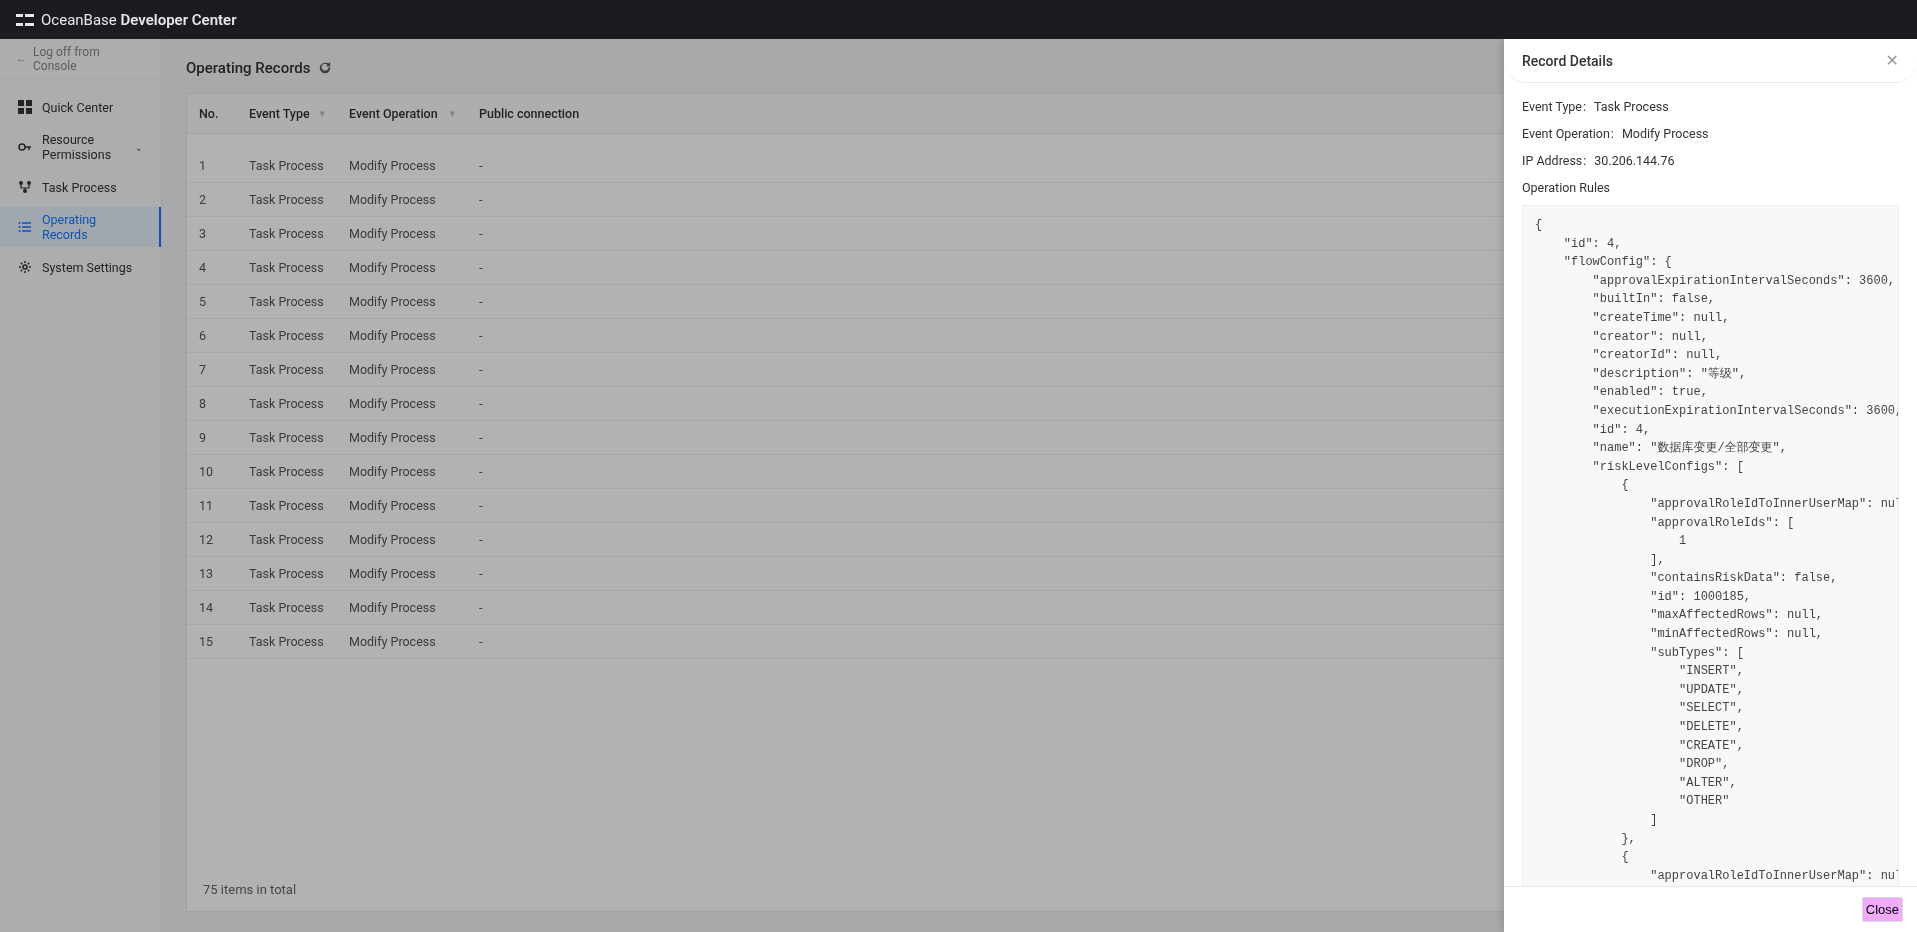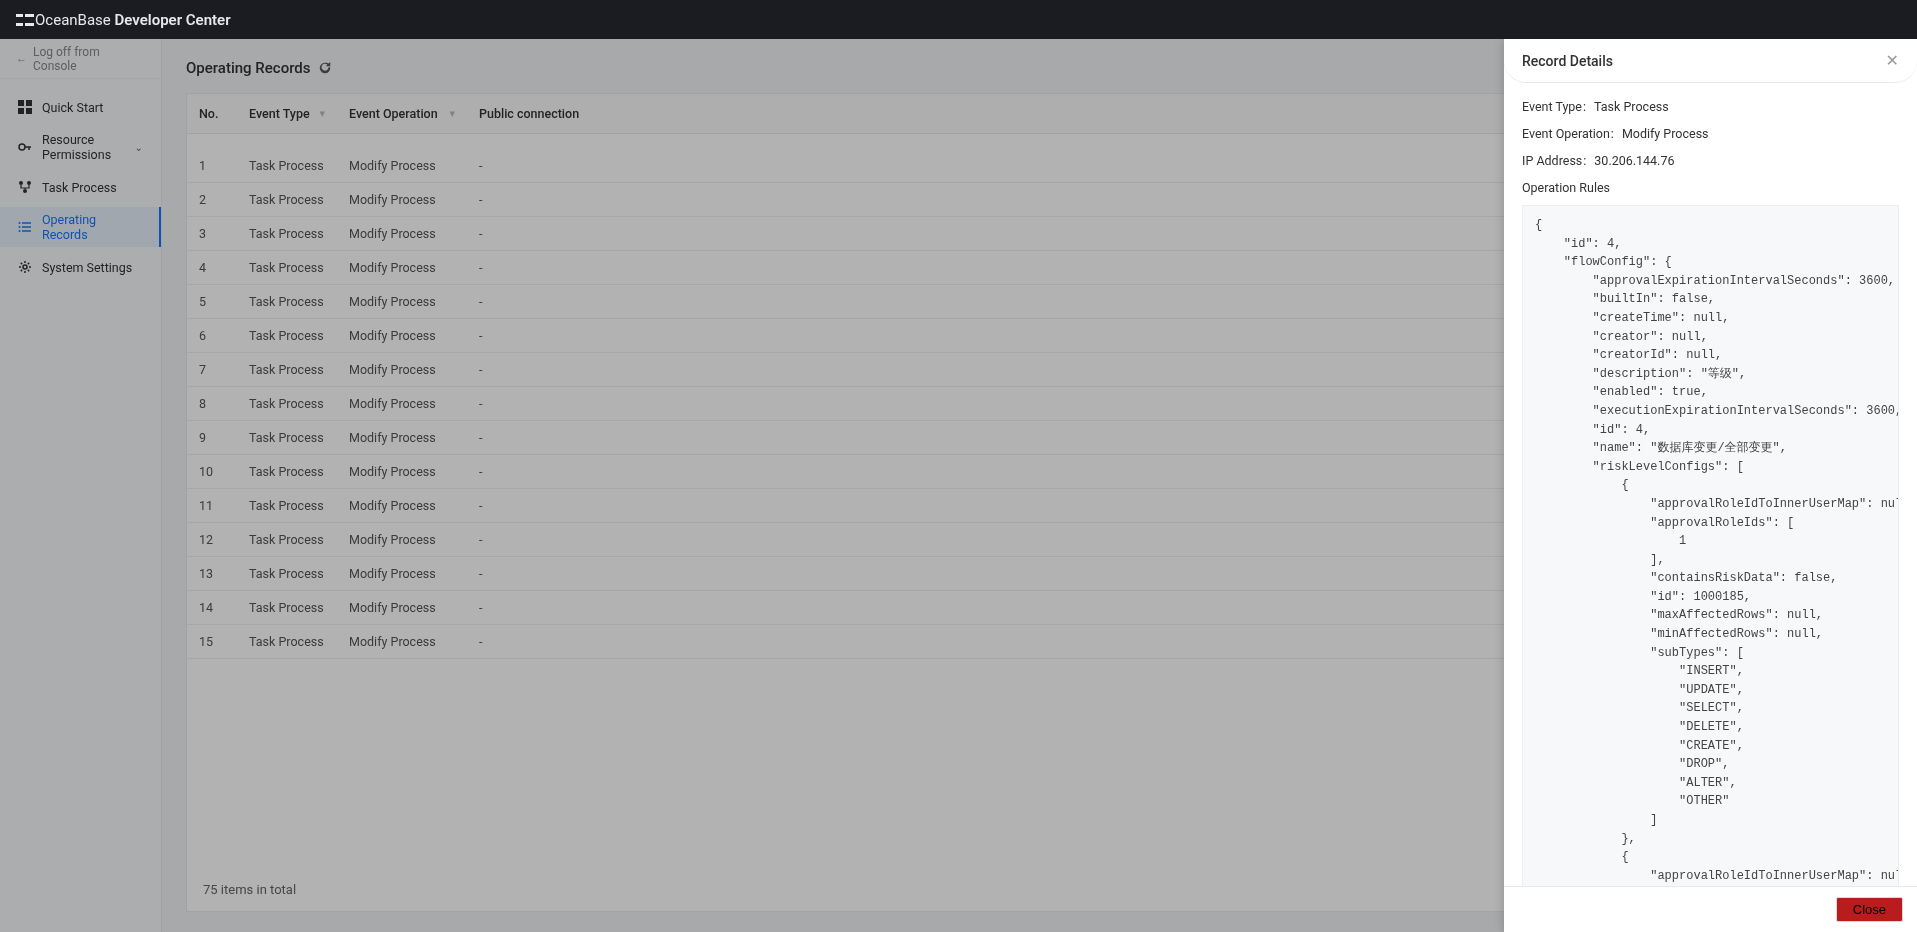--- a/index.html
+++ b/index.html
@@ -1,21 +1,21 @@
 <!DOCTYPE html>
 <html><head>
 <meta charset="utf-8">
 <style>
 * { box-sizing: border-box; margin: 0; padding: 0; }
 body { font-family: -apple-system, BlinkMacSystemFont, "Segoe UI", Roboto, "Helvetica Neue", Arial, sans-serif; font-size: 13px; color: #333; background: #f0f2f5; overflow: hidden; }
 .app { width: 1917px; height: 932px; position: relative; display: flex; flex-direction: column; }
 
 
 .header { height: 39px; background: #1a1c21; color: #e8e8e8; display: flex; align-items: center; padding: 0 16px; flex-shrink: 0; }
-.logo { display: flex; align-items: center; gap: 1px; }
+.logo { display: flex; align-items: center; gap: 7px; }
 .logo-icon { width: 18px; height: 18px; display: inline-flex; }
 .logo-text { font-size: 15px; font-weight: 400; }
 .logo-text strong { font-weight: 600; }
 
 
 .main { flex: 1; display: flex; overflow: hidden; position: relative; }
 .sidebar { width: 162px; background: #f7f8fa; border-right: 1px solid #e8e8e8; flex-shrink: 0; display: flex; flex-direction: column; }
 .logoff { height: 40px; display: flex; align-items: center; padding: 0 16px; color: #888; font-size: 12px; gap: 6px; border-bottom: 1px solid #eee; cursor: pointer; }
 .logoff .arrow { font-size: 11px; }
 .nav { padding-top: 8px; }
@@ -50,21 +50,21 @@
 .drawer { position: absolute; top: 0; right: 0; width: 413px; height: 100%; background: #fff; z-index: 10; display: flex; flex-direction: column; box-shadow: -2px 0 8px rgba(0,0,0,0.15); }
 .drawer-head { height: 44px; border-bottom: 1px solid #e8e8e8; display: flex; align-items: center; padding: 0 18px; font-size: 14px; font-weight: 500; border-radius: 22px; }
 .drawer-close { margin-left: auto; color: #999; cursor: pointer; font-size: 16px; }
 .drawer-body { flex: 1; overflow: auto; padding: 16px 18px; font-size: 12.5px; color: #333; }
 .field { margin-bottom: 12px; display: flex; gap: 6px; }
 .field .label { color: #333; }
 .field .label::after { content: ":"; margin-left: 1px; margin-right: 2px; }
 .rules-label { margin-top: 6px; margin-bottom: 10px; }
 .code-block { background: #f7f8fa; border: 1px solid #eee; padding: 10px 12px; font-family: "SFMono-Regular", Consolas, "Liberation Mono", Menlo, monospace; font-size: 12px; line-height: 1.55; white-space: pre; overflow-x: auto; color: #444; }
 .drawer-foot { border-top: 1px solid #e8e8e8; padding: 10px 14px; display: flex; justify-content: flex-end; }
-.btn { border: 1px solid #d9d9d9; background: #b91c1c; padding: 4px 16px; border-radius: 2px; font-size: 13px; cursor: pointer; }
+.btn { border: 1px solid #d9d9d9; background: #f0abfc; padding: 4px 3px; border-radius: 2px; font-size: 13px; cursor: pointer; }
 
 
 .right-scroll { position: absolute; right: 0; top: 39px; bottom: 0; width: 14px; background: #f0f0f0; z-index: 3; }
 .right-scroll-thumb { position: absolute; top: 0; left: 2px; right: 2px; height: 40px; background: #c8c8c8; border-radius: 4px; }
 </style>
 </head>
 <body>
 
 <div class="app">
 
@@ -95,21 +95,21 @@
       <div class="nav" id="nav">
           <div class="nav-item">
             <span class="nav-icon">
               <svg viewBox="0 0 14 14" width="14" height="14">
                 <rect x="0" y="0" width="6" height="6" fill="currentColor"></rect>
                 <rect x="8" y="0" width="6" height="6" fill="currentColor"></rect>
                 <rect x="0" y="8" width="6" height="6" fill="currentColor"></rect>
                 <rect x="8" y="8" width="6" height="6" fill="currentColor"></rect>
               </svg>
             </span>
-            <span>Quick Start</span>
+            <span>Quick Center</span>
           </div>
           <div class="nav-item">
             <span class="nav-icon">
               <svg viewBox="0 0 14 14" width="14" height="14">
                 <circle cx="4" cy="7" r="3" stroke="currentColor" stroke-width="1.5" fill="none"></circle>
                 <line x1="7" y1="7" x2="13" y2="7" stroke="currentColor" stroke-width="1.5"></line>
                 <line x1="11" y1="7" x2="11" y2="10" stroke="currentColor" stroke-width="1.5"></line>
               </svg>
             </span>
             <span>Resource Permissions</span>

